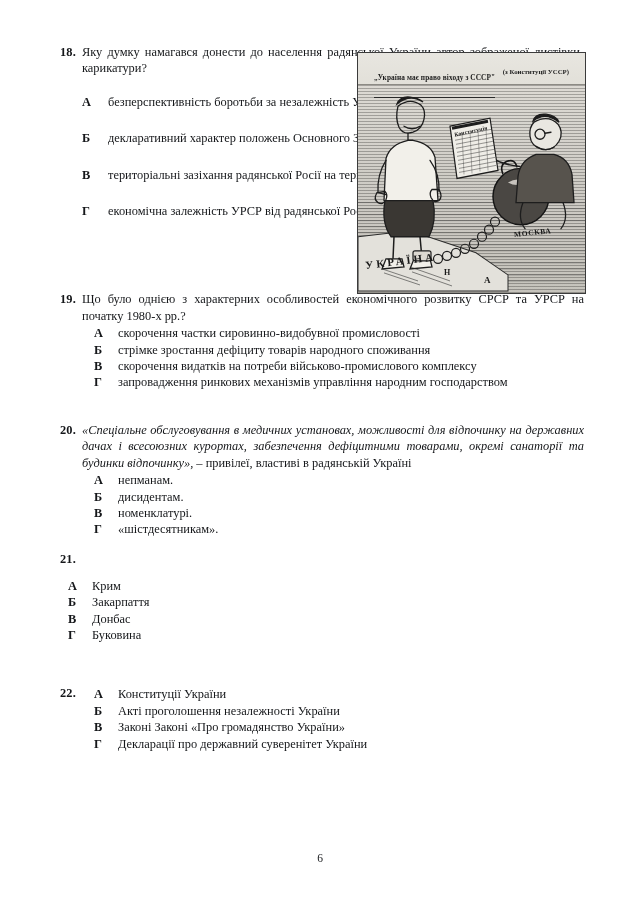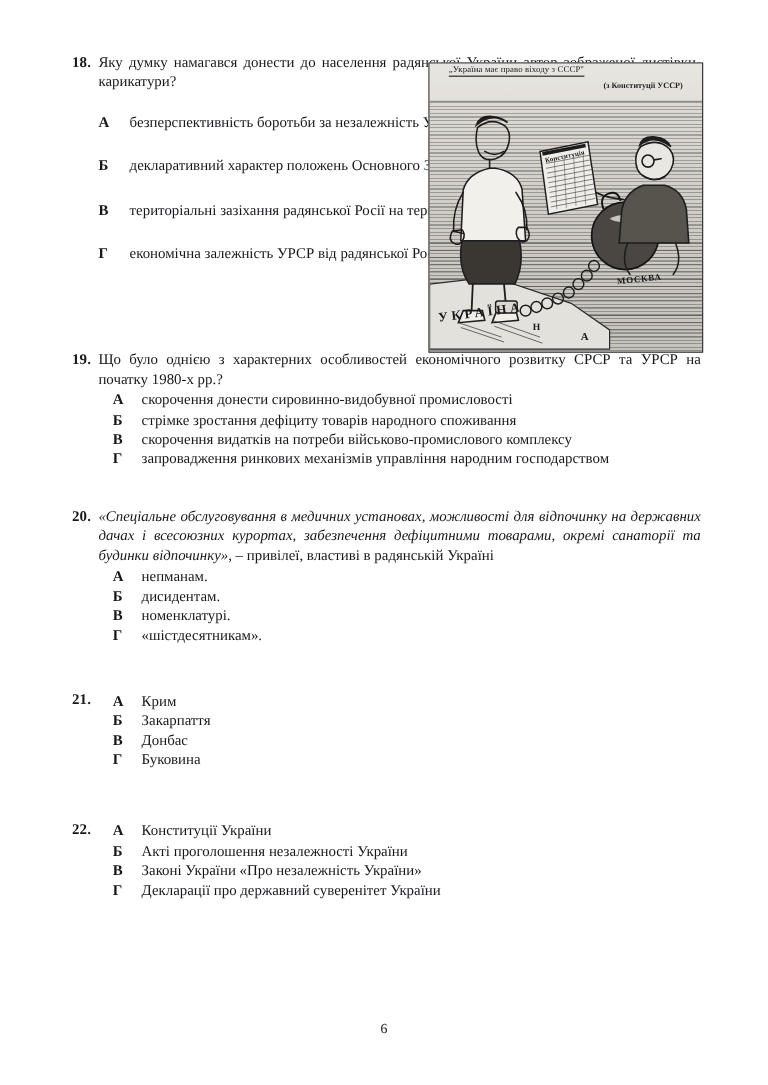--- a/index.html
+++ b/index.html
@@ -133,27 +133,27 @@
     position: absolute;
     left: 0; top: 0;
     width: 100%;
     height: 31px;
     background: linear-gradient(180deg,#e8e6e0 0%, #e2e0d9 100%);
     border-bottom: 1px solid #8d8b85;
   }
   .fig-cap1 {
     position: absolute;
     left: 16px;
-    top: 0;
+    top: 20px;
     font-size: 7.3px;
-    font-weight: normal;
+    font-weight: bold;
     letter-spacing: 0.1px;
     color: #1b1b1b;
     border-bottom: 1px solid #2a2a2a;
-    padding-bottom: 1px;
+    padding-bottom: 15px;
     white-space: nowrap;
   }
   .fig-cap2 {
     position: absolute;
     right: 16px;
     top: 15px;
     font-size: 6.8px;
     font-weight: bold;
     color: #1f1f1f;
     white-space: nowrap;
@@ -198,21 +198,21 @@
   }
   .lbl-n {
     left: 86px;
     bottom: 16px;
     font-size: 8px;
   }
 
   
   .q19 { margin-top: 52px; }
   .q20 { margin-top: 31px; }
-  .q21 { margin-top: 37px; }
+  .q21 { margin-top: 13px; flex-direction: column; }
   .q22 { margin-top: 42px; }
 
   .q19 .options, .q20 .options, .q21 .options, .q22 .options {
     margin-top: 1px;
   }
   .q19 .opt-letter,
   .q20 .opt-letter,
   .q21 .opt-letter,
   .q22 .opt-letter {
     width: 36px; flex: 0 0 36px;
@@ -403,21 +403,21 @@
       </div>
     </div>
 
     <div class="qblock q19">
       <div class="qnum">19.</div>
       <div class="qbody">
         <p class="stem">Що було однією з характерних особливостей економічного розвитку СРСР та УРСР на початку 1980-х рр.?</p>
         <div class="options">
           <div class="opt">
             <span class="opt-letter">А</span>
-            <span class="opt-text">скорочення донести сировинно-видобувної промисловості</span>
+            <span class="opt-text">скорочення частки сировинно-видобувної промисловості</span>
           </div>
           <div class="opt">
             <span class="opt-letter">Б</span>
             <span class="opt-text">стрімке зростання дефіциту товарів народного споживання</span>
           </div>
           <div class="opt">
             <span class="opt-letter">В</span>
             <span class="opt-text">скорочення видатків на потреби військово-промислового комплексу</span>
           </div>
           <div class="opt">
@@ -484,21 +484,21 @@
           <div class="opt">
             <span class="opt-letter">А</span>
             <span class="opt-text">Конституції України</span>
           </div>
           <div class="opt">
             <span class="opt-letter">Б</span>
             <span class="opt-text">Акті проголошення незалежності України</span>
           </div>
           <div class="opt">
             <span class="opt-letter">В</span>
-            <span class="opt-text">Законі України «Про незалежність України»</span>
+            <span class="opt-text">Законі Законі «Про громадянство України»</span>
           </div>
           <div class="opt">
             <span class="opt-letter">Г</span>
             <span class="opt-text">Декларації про державний суверенітет України</span>
           </div>
         </div>
       </div>
     </div>
 
   </div>

